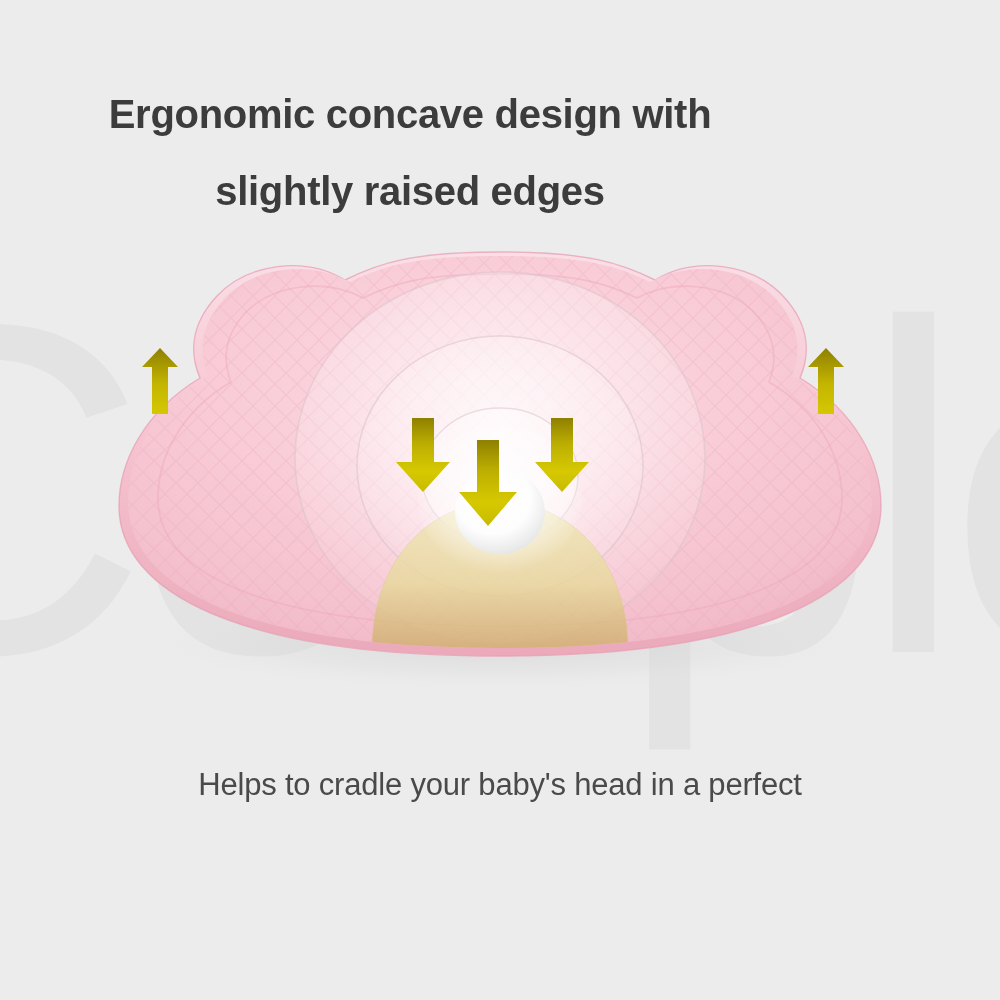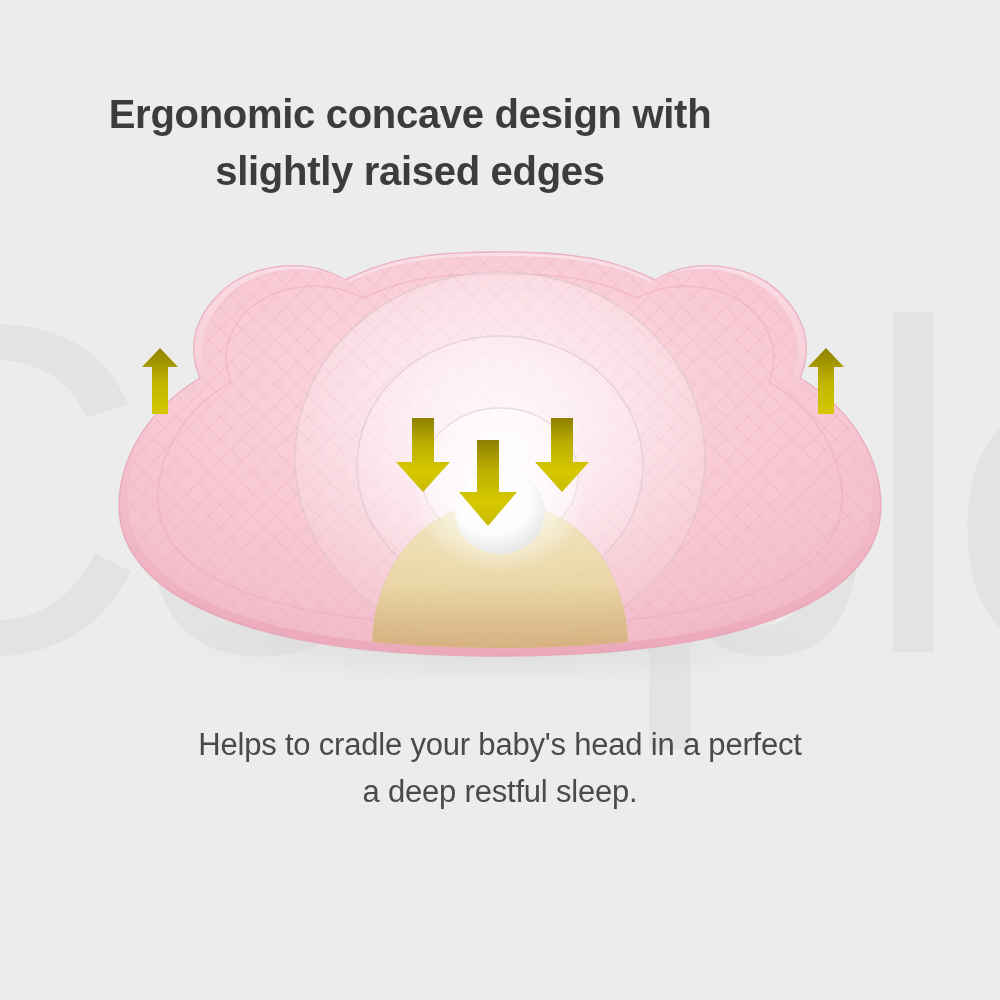--- a/index.html
+++ b/index.html
@@ -51,27 +51,27 @@
     top: 86px;
     width: 820px;
     text-align: center;
     font-size: 40px;
     line-height: 1.42;
     font-weight: 700;
     color: #3c3c3c;
     letter-spacing: -0.3px;
     z-index: 40;
   }
-  .headline .l2 { display: block; }
+  .headline .l2 { display: block; margin-top: 20px; }
 
   
   .caption {
     position: absolute;
     left: 0;
-    top: 722px;
+    top: 762px;
     width: 1000px;
     text-align: center;
     font-size: 31px;
     line-height: 1.5;
     font-weight: 400;
     color: #4a4a4a;
     letter-spacing: -0.2px;
     z-index: 40;
   }
   .caption span { display: block; }
@@ -295,16 +295,15 @@
       </g>
 
       <g>
         <path d="M551 418 L573 418 L573 462 L589 462 L562 492 L535 462 L551 462 Z" fill="url(#downArrowGrad)"></path>
       </g>
     </svg>
   </div>
 
   <div class="caption">
     <span>Helps to cradle your baby's head in a perfect</span>
-    <span>a deep restful sleep.</span>
   </div>
 
 </div>
 
 </body></html>

